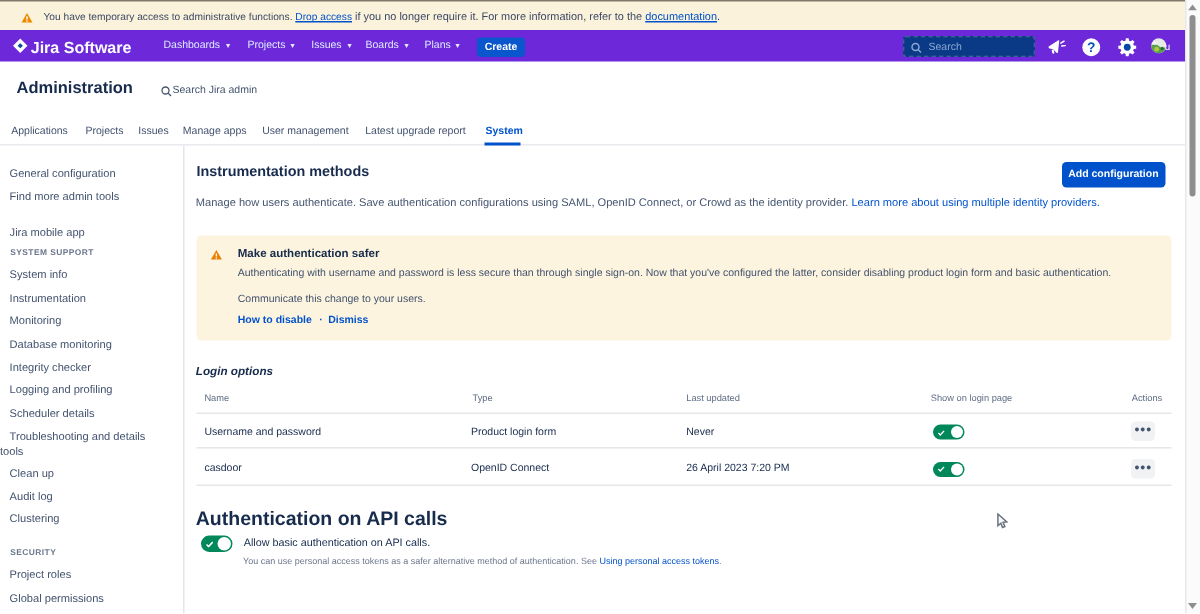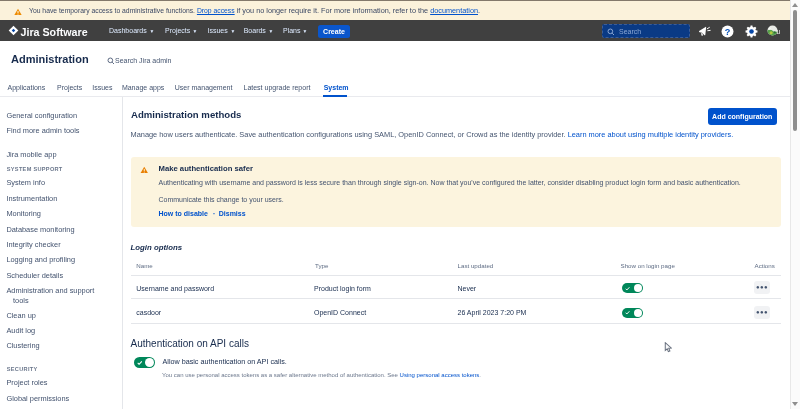--- a/index.html
+++ b/index.html
@@ -6,21 +6,21 @@
 html,body { width:800px; height:409px; overflow:hidden; }
 body { font-family:"Liberation Sans", sans-serif; position:relative; background:#fff; color:#172B4D; }
 .abs { position:absolute; line-height:1; white-space:nowrap; }
 
 
 .banner { left:0; top:0; width:790px; height:20px; background:#FBF2DB; border-top:1px solid #83796B; }
 .banner .txt { position:absolute; left:29px; top:6.2px; font-size:6.8px; color:#3B4864; white-space:nowrap; }
 .banner a { color:#0052CC; text-decoration:underline; }
 
 
-.nav { left:0; top:20px; width:790px; height:21px; background:#404040; color:#fff; }
+.nav { left:0; top:20px; width:790px; height:21px; background:#6d28d9; color:#fff; }
 .navitem { position:absolute; top:7px; font-size:7px; color:#DEEBFF; white-space:nowrap; }
 .chev { display:inline-block; transform:scale(0.8); font-size:6px; }
 
 
 .t7 { font-size:7px; color:#42526E; }
 .blue { color:#0052CC; text-decoration:none; }
 
 
 .toggle { position:absolute; background:#00875A; border-radius:6px; }
 .knob { position:absolute; background:#fff; border-radius:50%; }
@@ -111,31 +111,31 @@
 <div class="abs" style="left:6.4px;top:127.1px;font-size:7.4px;color:#42526E;">Find more admin tools</div>
 <div class="abs" style="left:6.4px;top:151px;font-size:7.4px;color:#42526E;">Jira mobile app</div>
 <div class="abs" style="left:6.8px;top:166.8px;font-size:5.6px;font-weight:bold;color:#6B778C;letter-spacing:0.3px;">SYSTEM SUPPORT</div>
 <div class="abs" style="left:6.4px;top:179.4px;font-size:7.4px;color:#42526E;">System info</div>
 <div class="abs" style="left:6.4px;top:194.79999999999998px;font-size:7.4px;color:#42526E;">Instrumentation</div>
 <div class="abs" style="left:6.4px;top:210.1px;font-size:7.4px;color:#42526E;">Monitoring</div>
 <div class="abs" style="left:6.4px;top:225.6px;font-size:7.4px;color:#42526E;">Database monitoring</div>
 <div class="abs" style="left:6.4px;top:240.9px;font-size:7.4px;color:#42526E;">Integrity checker</div>
 <div class="abs" style="left:6.4px;top:256.3px;font-size:7.4px;color:#42526E;">Logging and profiling</div>
 <div class="abs" style="left:6.4px;top:271.6px;font-size:7.4px;color:#42526E;">Scheduler details</div>
-<div class="abs" style="left:6.4px;top:286.90000000000003px;font-size:7.4px;color:#42526E;">Administration and support</div>
-<div class="abs" style="left:13px;top:296.6px;font-size:7.4px;color:#42526E;">tools</div>
+<div class="abs" style="left:6.4px;top:286.90000000000003px;font-size:7.4px;color:#42526E;">Troubleshooting and details</div>
+<div class="abs" style="left:0;top:296.6px;font-size:7.4px;color:#42526E;">tools</div>
 <div class="abs" style="left:6.4px;top:311.70000000000005px;font-size:7.4px;color:#42526E;">Clean up</div>
 <div class="abs" style="left:6.4px;top:326.8px;font-size:7.4px;color:#42526E;">Audit log</div>
 <div class="abs" style="left:6.4px;top:342.20000000000005px;font-size:7.4px;color:#42526E;">Clustering</div>
 <div class="abs" style="left:6.8px;top:366.8px;font-size:5.6px;font-weight:bold;color:#6B778C;letter-spacing:0.3px;">SECURITY</div>
 <div class="abs" style="left:6.4px;top:379.40000000000003px;font-size:7.4px;color:#42526E;">Project roles</div>
 <div class="abs" style="left:6.4px;top:394.8px;font-size:7.4px;color:#42526E;">Global permissions</div>
 </div>
 
-<div class="abs" style="left:131px;top:110px;font-size:9.6px;font-weight:bold;color:#172B4D;">Administration methods</div>
+<div class="abs" style="left:131px;top:110px;font-size:9.6px;font-weight:bold;color:#172B4D;">Instrumentation methods</div>
 <div class="abs" style="left:707.5px;top:108px;width:69.5px;height:16.5px;background:#0052CC;border-radius:3px;font-size:7px;font-weight:bold;color:#fff;text-align:center;line-height:17px;">Add configuration</div>
 <div class="abs" style="left:130.5px;top:131px;font-size:7.4px;color:#44546F;">Manage how users authenticate. Save authentication configurations using SAML, OpenID Connect, or Crowd as the identity provider. <a class="blue" href="#">Learn more about using multiple identity providers.</a></div>
 
 <div class="abs" style="left:131px;top:156.5px;width:650px;height:70px;background:#FCF4DE;border-radius:3px;"></div>
 <svg style="position:absolute;left:140px;top:165.5px" width="8.5" height="8" viewBox="0 0 24 24">
     <path fill="#E97F00" d="M12 2 L23 21 H1 Z"></path>
     <rect x="10.6" y="8.7" width="2.8" height="6.5" fill="#FCF4DE"></rect>
     <rect x="10.6" y="16.8" width="2.8" height="2.8" fill="#FCF4DE"></rect>
   </svg>
 <div class="abs" style="left:158.5px;top:165px;font-size:7.7px;font-weight:bold;color:#172B4D;">Make authentication safer</div>
@@ -168,21 +168,21 @@
 <div class="abs t7" style="left:457.5px;top:308.7px;color:#172B4D;">26 April 2023 7:20 PM</div>
 <div class="toggle" style="left:622px;top:307.5px;width:21px;height:10px;">
   <svg class="chk" style="position:absolute;left:3px;top:2.5px" width="5" height="5" viewBox="0 0 24 24">
       <path d="M3 13 L9 19 L21 6" stroke="#fff" stroke-width="4.5" fill="none"></path>
     </svg>
   <span class="knob" style="right:1px;top:1px;width:8px;height:8px;"></span>
 </div>
 <div class="dots" style="left:754px;top:306px;">●●●</div>
 <div class="abs" style="left:131px;top:322.5px;width:650px;height:1px;background:#E4E6EA;"></div>
 
-<div class="abs" style="left:130.5px;top:339px;font-size:10px;font-weight:normal;color:#172B4D;">Authentication on API calls</div>
+<div class="abs" style="left:130.5px;top:339px;font-size:13px;font-weight:bold;color:#172B4D;">Authentication on API calls</div>
 <div class="toggle" style="left:133.5px;top:356.5px;width:21.5px;height:11px;">
   <svg class="chk" style="position:absolute;left:3.2px;top:3px" width="5.5" height="5.5" viewBox="0 0 24 24">
       <path d="M3 13 L9 19 L21 6" stroke="#fff" stroke-width="4.5" fill="none"></path>
     </svg>
   <span class="knob" style="right:1px;top:1px;width:9px;height:9px;"></span>
 </div>
 <div class="abs t7" style="left:162.5px;top:358.3px;color:#172B4D;font-size:7.2px;">Allow basic authentication on API calls.</div>
 <div class="abs" style="left:162px;top:371.7px;font-size:6px;color:#6B778C;">You can use personal access tokens as a safer alternative method of authentication. See <a class="blue" href="#">Using personal access tokens</a>.</div>
 
 <svg class="abs" style="left:663.8px;top:342.3px;" width="8.5" height="11" viewBox="0 0 18 24">

